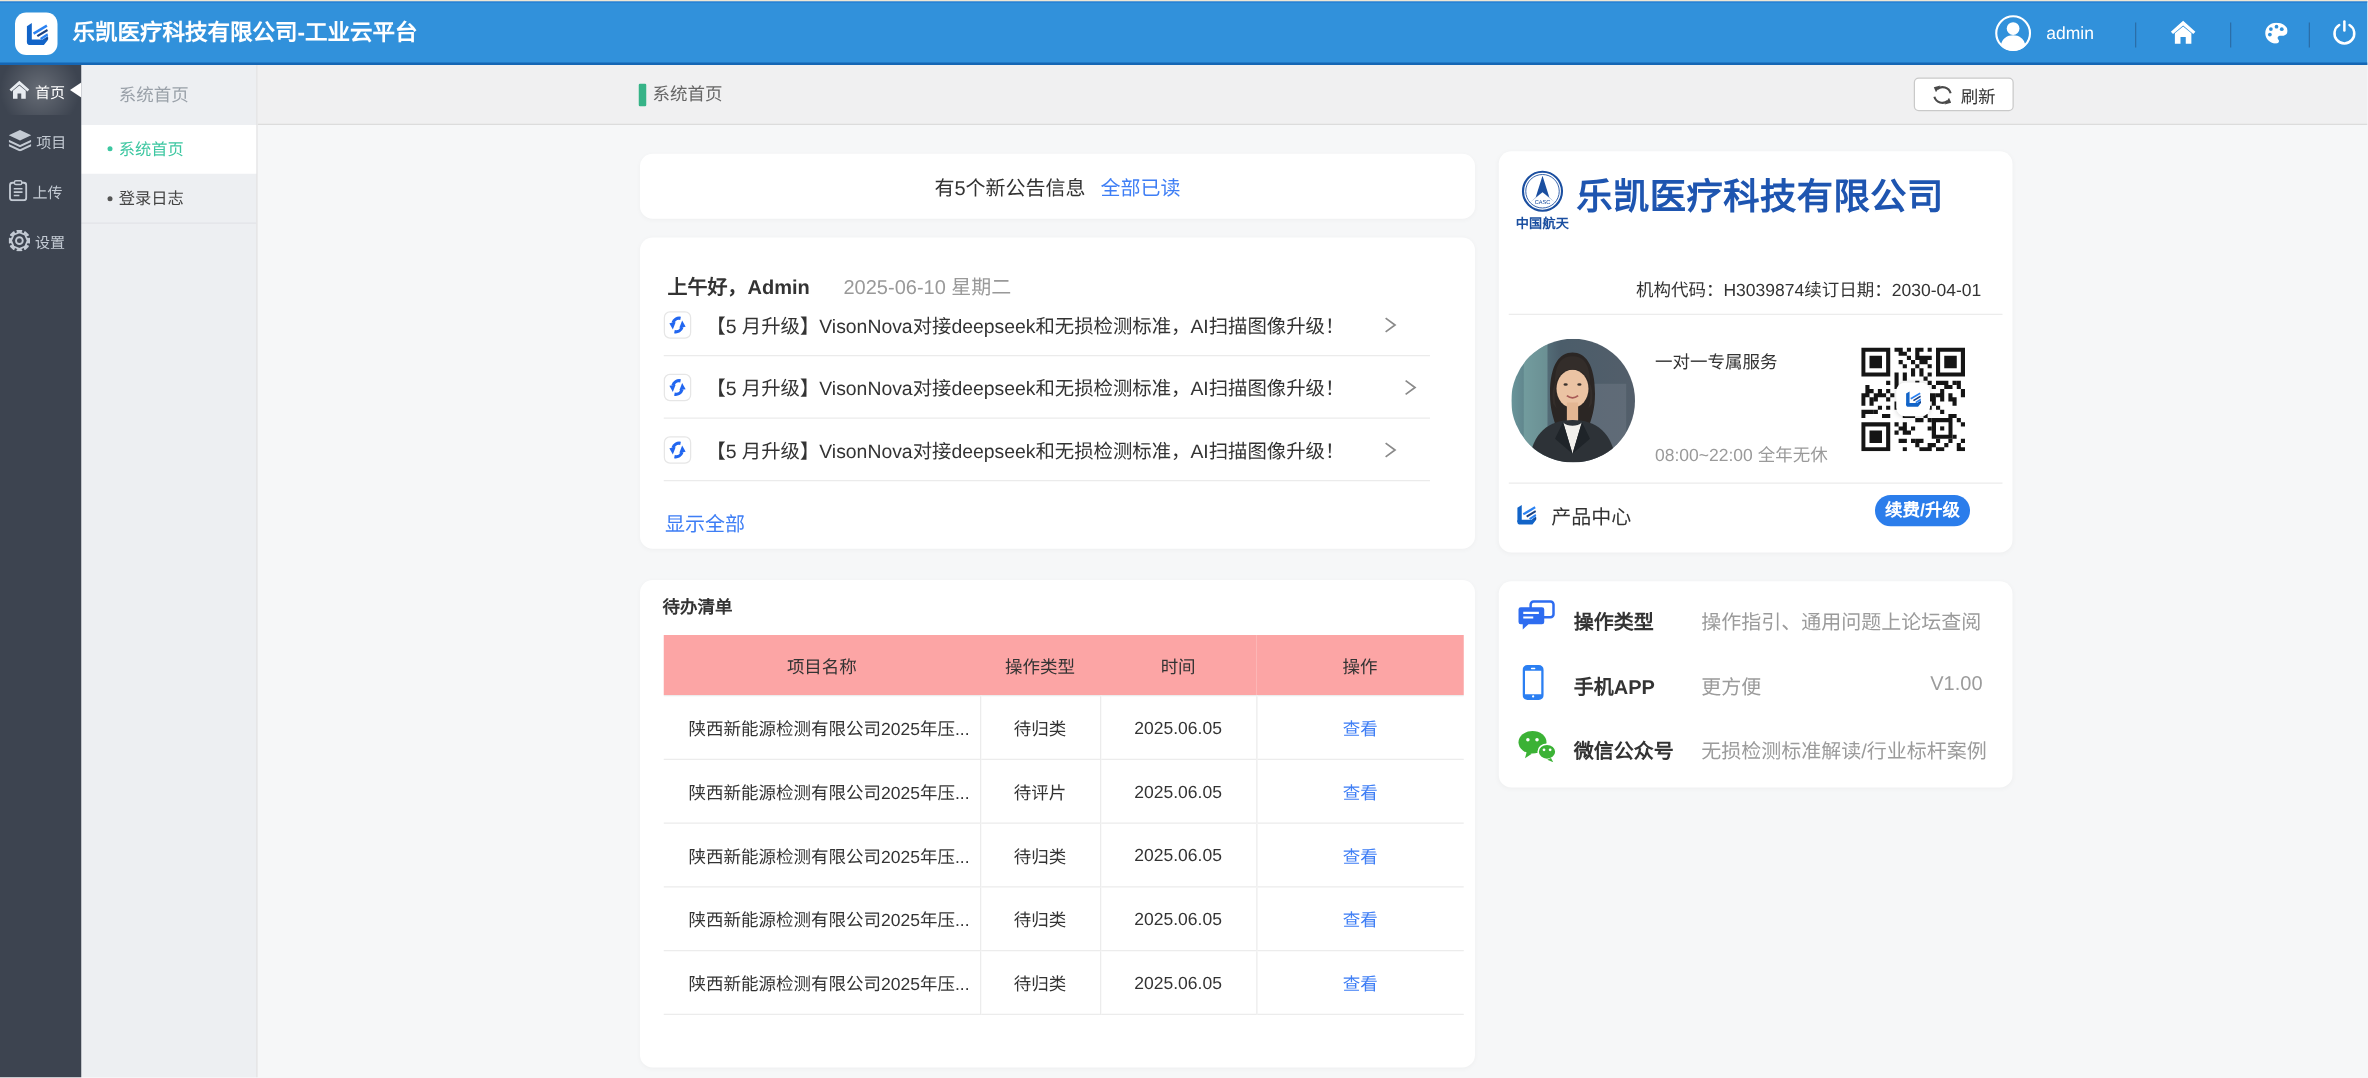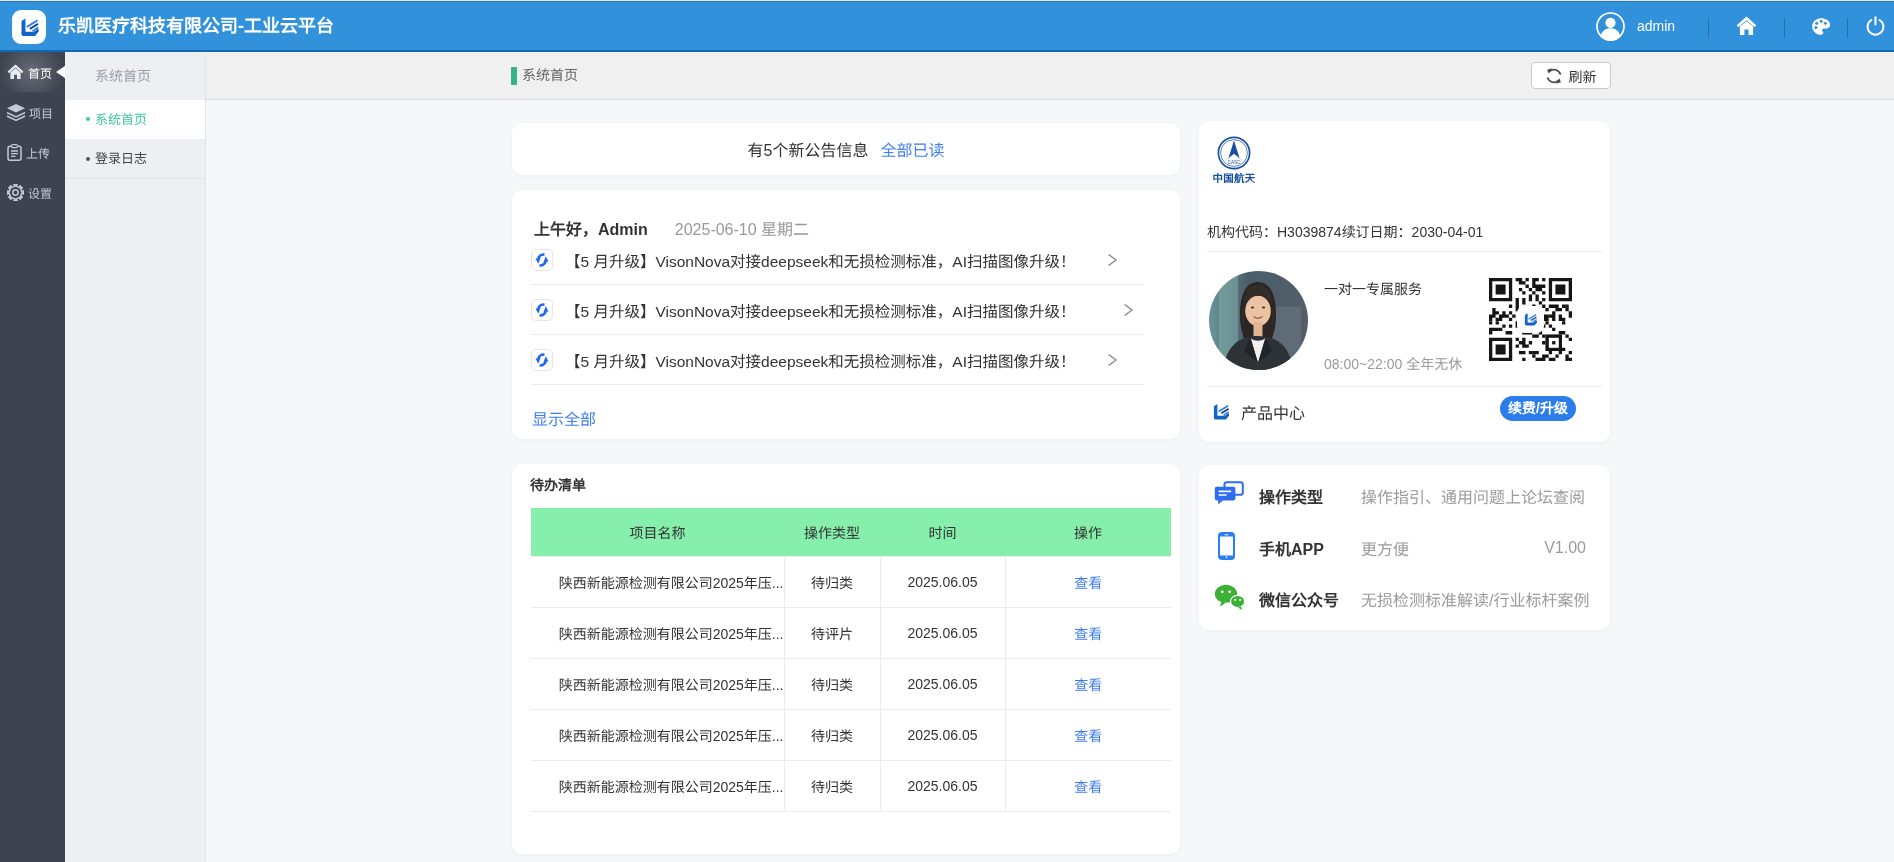--- a/index.html
+++ b/index.html
@@ -42,31 +42,31 @@
 .greet{position:absolute;left:22px;top:26px;font-size:16px;font-weight:bold;color:#333}
 .greet span{font-size:16px;font-weight:normal;color:#999;margin-left:27px;letter-spacing:0}
 .annrows{position:absolute;left:19px;top:45px;width:613px}
 .annrow{height:50px;display:flex;align-items:center;border-bottom:1px solid #ebebeb}
 .aicon{width:22px;height:22px;border:1px solid #e6e6e6;border-radius:5px;display:flex;align-items:center;justify-content:center;flex:none}
 .atext{font-size:15.5px;color:#333;margin-left:12px;flex:1}
 .showall{position:absolute;left:20px;top:216px;font-size:16px;color:#3e7ef5}
 #card3{left:512px;top:464px;width:668px;height:390px}
 .tbtitle{position:absolute;left:18px;top:10px;font-size:14px;font-weight:bold;color:#333}
 .tb{position:absolute;left:19px;top:44px;width:640px;border-collapse:collapse;table-layout:fixed;font-size:14px;color:#333}
-.tb th{background:#86efac;height:48px;font-weight:500;font-size:14px}
+.tb th{background:#fca5a5;height:48px;font-weight:500;font-size:14px}
 .tb td{height:51px;text-align:center;border-top:1px solid #ececec}
-.tb tr td:first-child{text-align:right;padding-left:12px;overflow:hidden;white-space:nowrap}
+.tb tr td:first-child{text-align:center;padding-left:12px;overflow:hidden;white-space:nowrap}
 .tb td+td{border-left:1px solid #ececec}
 .tb tr.btm td{height:0;border-top:1px solid #ececec}
 .tb a{color:#3e7ef5;text-decoration:none}
 #cardA{left:1199px;top:121px;width:411px;height:321px}
 .casc{position:absolute;left:13px;top:15px;width:44px;text-align:center}
 .casctxt{font-size:10.5px;font-weight:bold;color:#1b4fa0;letter-spacing:.2px;margin-top:0;white-space:nowrap}
 .ctitle{position:absolute;left:62px;top:22px;font-size:29px;line-height:31px;font-weight:bold;color:#1e55b0;white-space:nowrap;letter-spacing:.4px}
-.inforow{position:absolute;left:8px;top:100px;width:378px;display:flex;justify-content:flex-start;font-size:14px;color:#333}
+.inforow{position:absolute;left:8px;top:100px;width:378px;display:flex;justify-content:flex-end;font-size:14px;color:#333}
 .divi{position:absolute;left:8px;width:395px;height:1px;background:#ececec}
 .avatar{position:absolute;left:10px;top:150px;width:99px;height:99px;border-radius:50%;overflow:hidden}
 .serv1{position:absolute;left:125px;top:157px;font-size:14px;color:#333}
 .serv2{position:absolute;left:125px;top:232px;font-size:14px;color:#9a9a9a}
 .qr{position:absolute;left:290px;top:157px;width:83px;height:83px}
 .qrlogo{position:absolute;left:28px;top:28px;width:27px;height:27px;background:#fff;border-radius:7px;box-shadow:0 0 4px rgba(0,0,0,.15);display:flex;align-items:center;justify-content:center}
 .prodrow{position:absolute;left:10px;top:276px;width:391px;height:30px;display:flex;align-items:center}
 .prodrow .ptxt{font-size:16px;color:#333;margin-left:8px}
 .renew{position:absolute;left:301px;top:275px;width:76px;height:25px;background:#2b7deb;border-radius:13px;color:#fff;font-size:14px;font-weight:bold;text-align:center;line-height:25px}
 #cardB{left:1199px;top:465px;width:411px;height:165px}
@@ -280,20 +280,21 @@
       <svg width="34" height="34" viewBox="0 0 34 34" style="display:block;margin:0 auto">
 <circle cx="17" cy="17" r="15.6" fill="none" stroke="#1b4fa0" stroke-width="1.7"></circle>
 <circle cx="17" cy="17" r="13.4" fill="none" stroke="#1b4fa0" stroke-width=".7"></circle>
 <path d="M17 4.5 L22.5 22 L17 17.8 L11.5 22 Z" fill="#1b4fa0"></path>
 <path d="M17 17.8 L27 26 L22.5 22 Z" fill="#1b4fa0"></path>
 <path d="M17 17.8 L7 26 L11.5 22 Z" fill="#1b4fa0"></path>
 <text x="17" y="27.5" font-size="4.5" fill="#1b4fa0" text-anchor="middle" font-family="Liberation Sans">CASC</text>
 </svg>
       <div class="casctxt">中国航天</div>
     </div>
+  <div class="ctitle">乐凯医疗科技有限公司</div>
   <div class="inforow">
       <span>机构代码：H3039874</span>
       <span>续订日期：2030-04-01</span>
     </div>
   <div class="divi" style="top:130px"></div>
   <div class="avatar"><svg width="99" height="99" viewBox="0 0 99 99">
 <defs>
           <linearGradient id="avbg" x1="0" y1="0" x2="1" y2="0">
             <stop offset="0" stop-color="#69959a"></stop>
             <stop offset=".4" stop-color="#4b5d6a"></stop>

